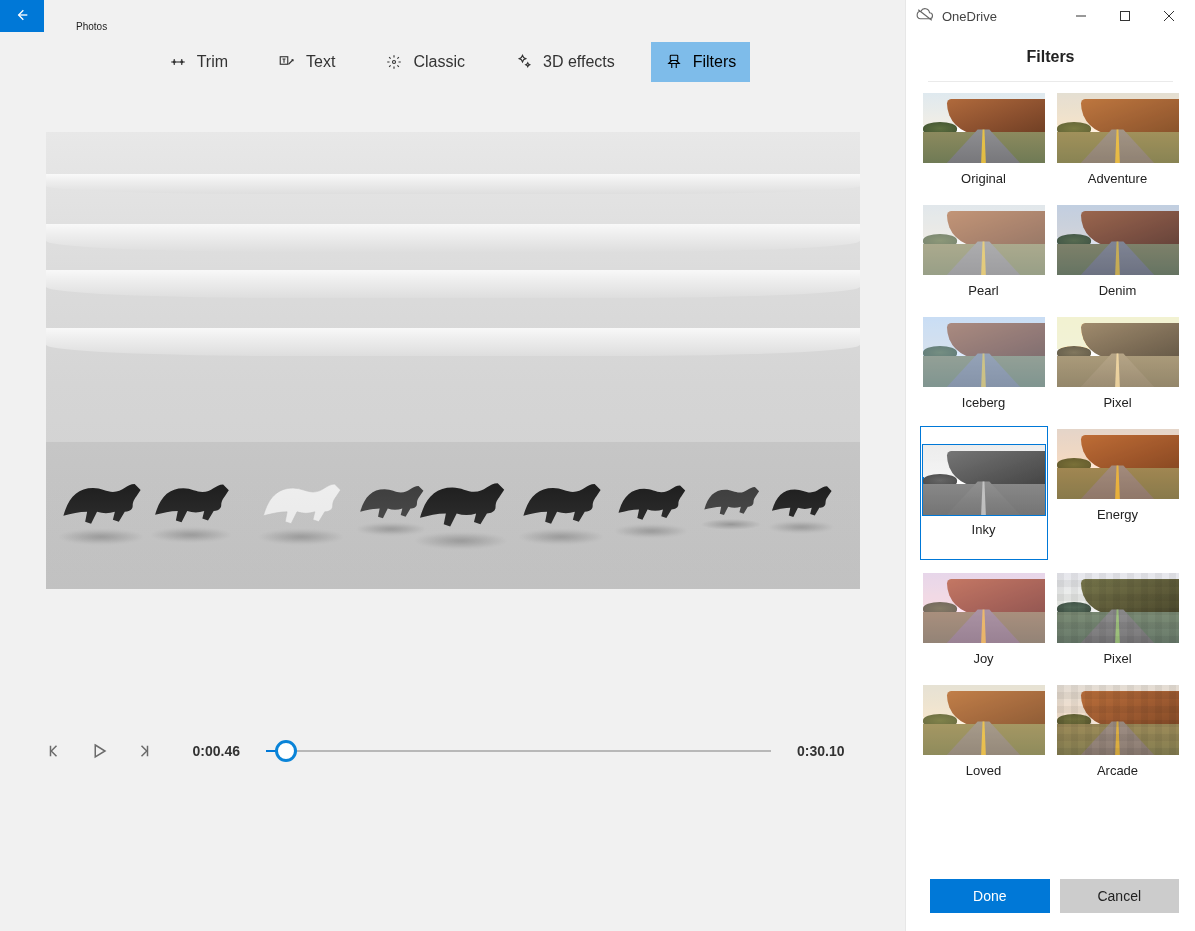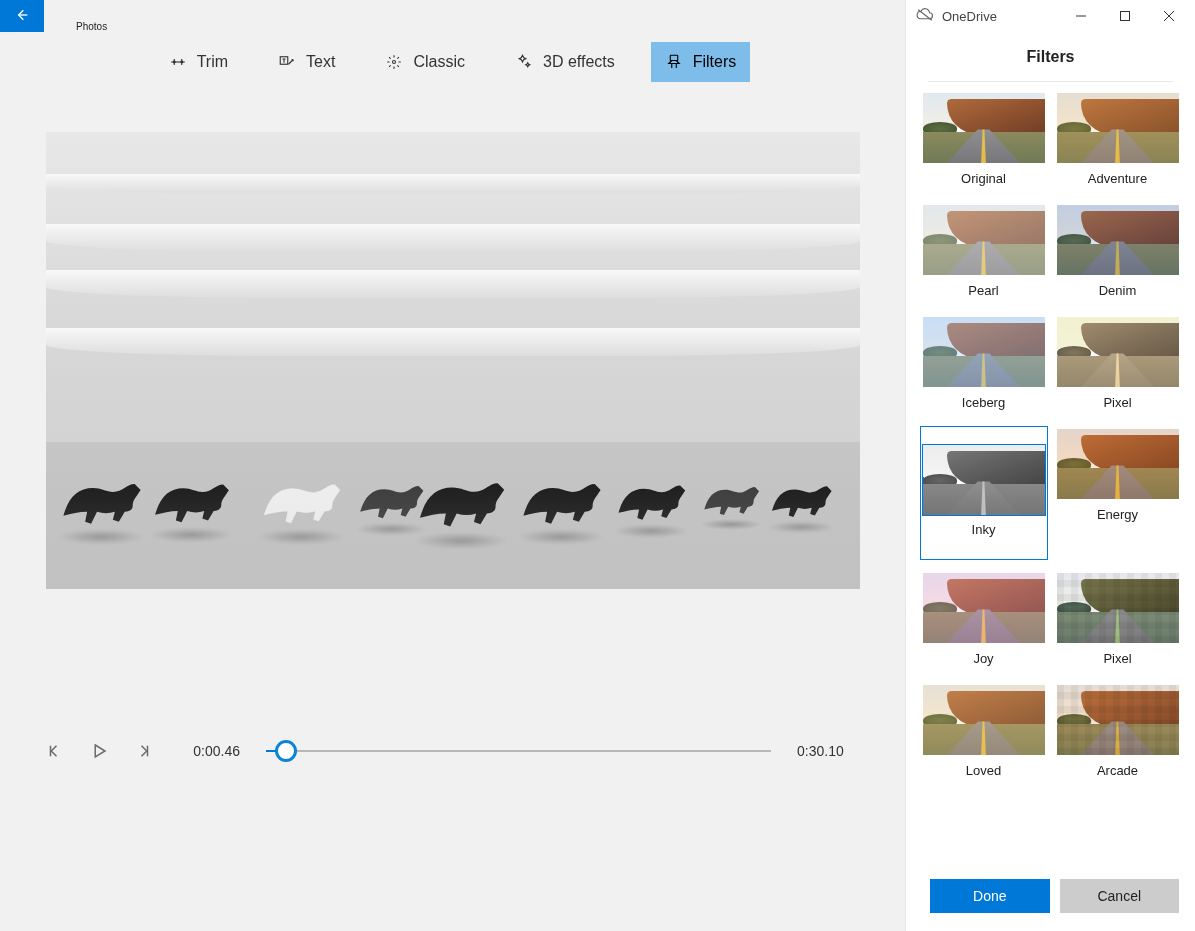--- a/index.html
+++ b/index.html
@@ -34,21 +34,21 @@
   .reflection { position:absolute; left:0; right:0; bottom:0; top:340px; background:linear-gradient( to bottom, rgba(255,255,255,0) , rgba(200,200,200,.25)); }
   .herd { position:absolute; left:0; right:0; top:250px; height:160px; }
   .horse { position:absolute; bottom:8px; width:90px; height:80px; }
   .horse svg { width:100%; height:100%; }
   .h-dark path { fill:#1a1a1a; }
   .h-white path { fill:#efefef; stroke:#bdbdbd; stroke-width:.6; }
   .h-mid path { fill:#3a3a3a; }
   .hshadow { position:absolute; bottom:-6px; left:6px; right:6px; height:14px; background:radial-gradient(rgba(0,0,0,.25),rgba(0,0,0,0) 70%); filter:blur(1px); }
 
   
-  .controls { margin-top:140px; padding:0 46px; display:flex; align-items:center; gap:26px; height:44px; }
+  .controls { margin-top:140px; padding:0 46px; display:flex; align-items:center; gap:26px; height:44px;font-weight:bold; }
   .ctrlbtn { width:18px; height:18px; }
   .ctrlbtn svg { width:100%; height:100%; fill:none; stroke:#6b6b6b; stroke-width:2; }
   .time { font-size:14px; color:#333; width:62px; text-align:right; }
   .slider-wrap { flex:1; position:relative; height:34px; display:flex; align-items:center; }
   .track { position:absolute; left:0; right:0; height:2px; background:#b8b8b8; }
   .track .fill { position:absolute; left:0; top:0; bottom:0; width:4%; background:#0078d7; }
   .thumb { position:absolute; left:4%; top:50%; transform:translate(-50%,-50%); width:22px; height:22px; border-radius:50%; background:#fff; border:3px solid #0a84d8; }
 
   
   .sidetitle { height:32px; display:flex; align-items:center; justify-content:space-between; padding:0 4px 0 10px; }

